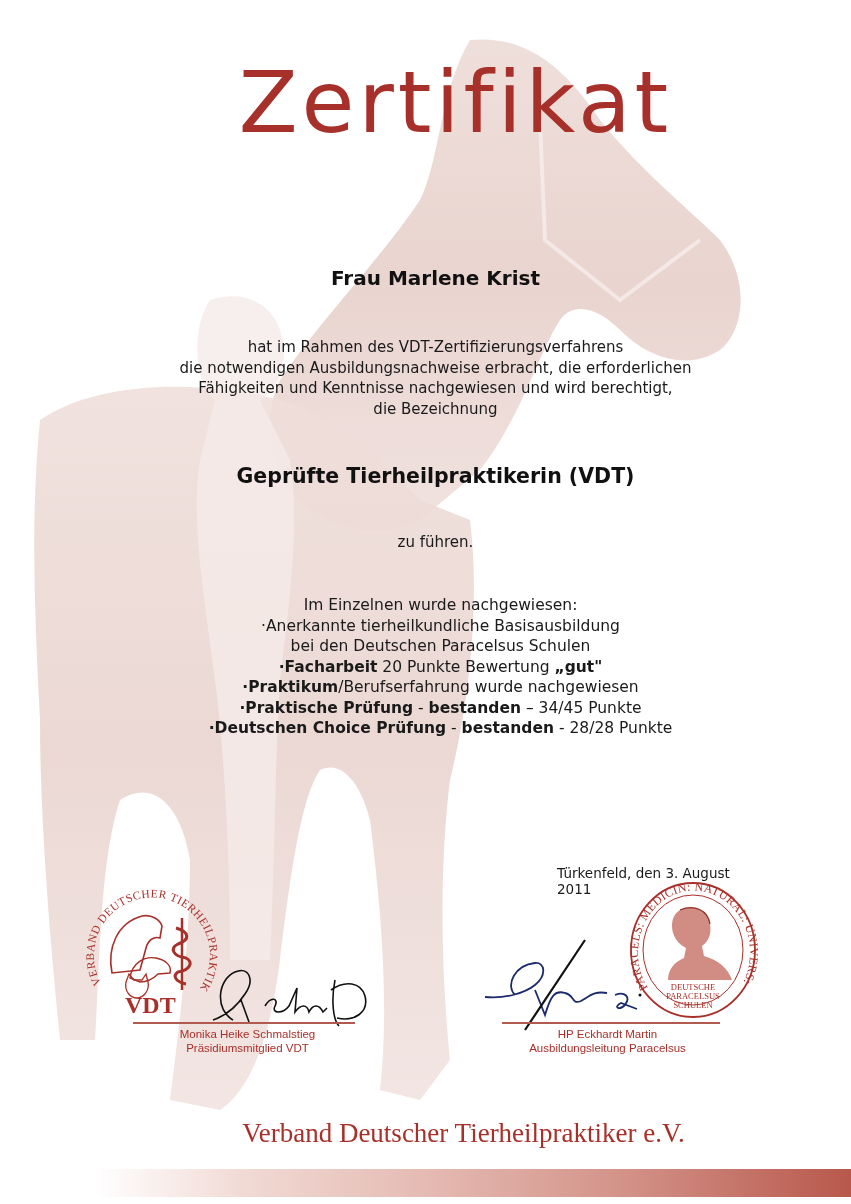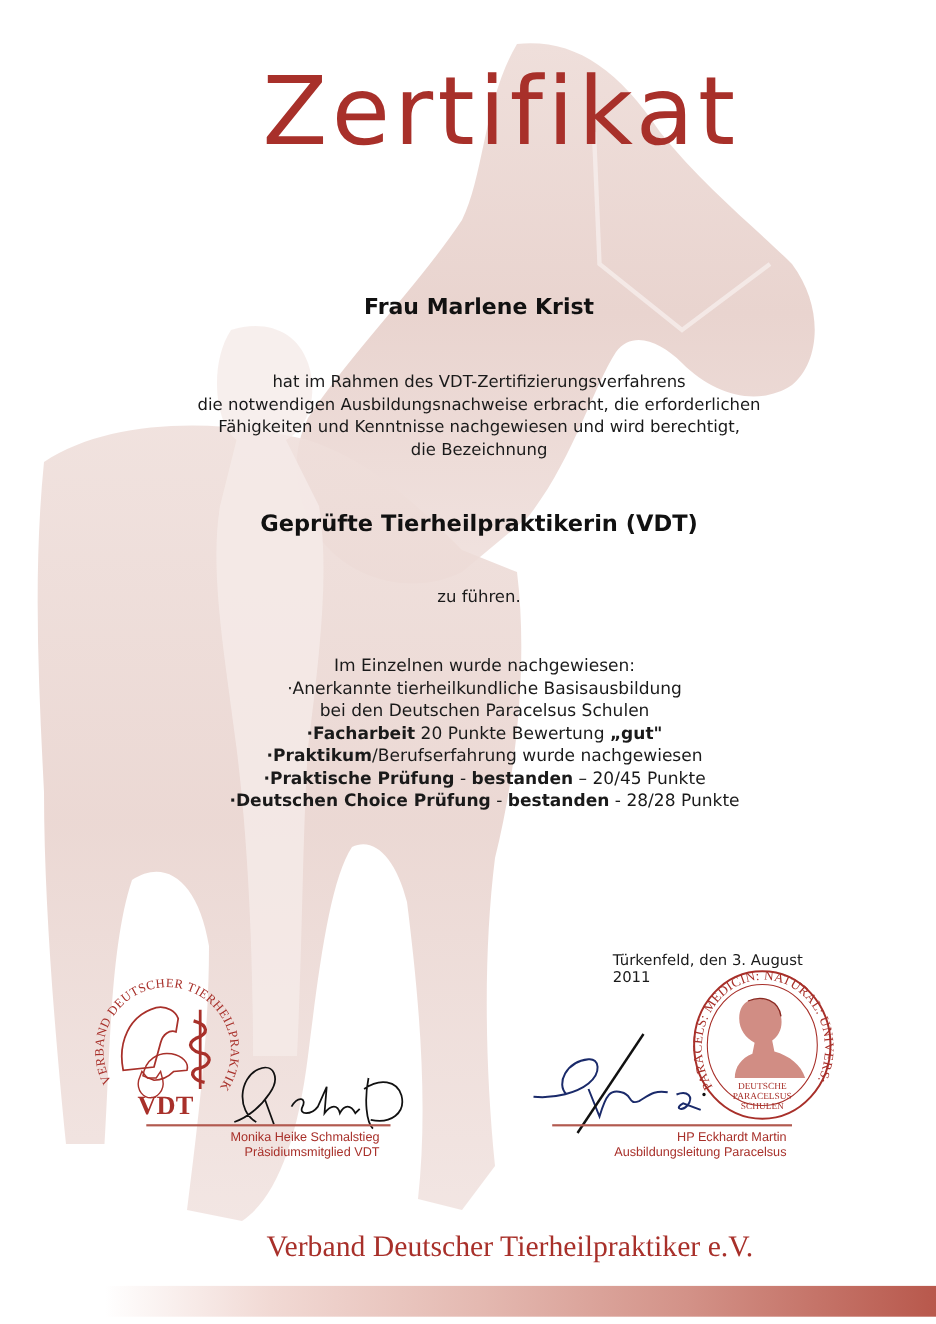--- a/index.html
+++ b/index.html
@@ -37,21 +37,21 @@
   .seal-paracelsus { left: 628px; top: 880px; width: 130px; height: 140px; }
 
   .sig-line { position: absolute; height: 1.5px; background: #b25a50; }
   .sig-line-left { left: 133px; top: 1022px; width: 222px; }
   .sig-line-right { left: 502px; top: 1022px; width: 218px; }
 
   .signature { position: absolute; }
   .signature-left { left: 205px; top: 960px; width: 175px; height: 70px; }
   .signature-right { left: 475px; top: 935px; width: 170px; height: 100px; }
 
-  .signer { position: absolute; text-align: right; font-family: "Liberation Sans", sans-serif;
+  .signer { position: absolute; text-align: center; font-family: "Liberation Sans", sans-serif;
             font-size: 11.5px; line-height: 14px; color: #a8302a; }
   .signer-left { left: 150px; top: 1027px; width: 195px; }
   .signer-right { left: 500px; top: 1027px; width: 215px; }
 
   .footer-org { position: absolute; top: 1118px; left: 0; width: 851px; text-align: center;
                 font-family: "Liberation Serif", "DejaVu Serif", serif; font-size: 27px;
                 color: #a8302a; margin-left: 38px; }
 
   .footer-band { position: absolute; left: 95px; top: 1169px; width: 756px; height: 28px;
                  background: linear-gradient(to right, rgba(255,255,255,0) 0%, #f1d9d4 20%, #e4b9b1 45%, #d39288 70%, #b8584c 100%); }
@@ -102,21 +102,21 @@
     <div>
       <span>bei den Deutschen Paracelsus Schulen</span>
     </div>
     <div>
       <b>·Facharbeit</b><span> 20 Punkte Bewertung </span><b>„gut"</b>
     </div>
     <div>
       <b>·Praktikum</b><span>/Berufserfahrung wurde nachgewiesen</span>
     </div>
     <div>
-      <b>·Praktische Prüfung</b><span> - </span><b>bestanden</b><span> – 20/45 Punkte</span>
+      <b>·Praktische Prüfung</b><span> - </span><b>bestanden</b><span> – 34/45 Punkte</span>
     </div>
     <div>
       <b>·Deutschen Choice Prüfung</b><span> - </span><b>bestanden</b><span> - 28/28 Punkte</span>
     </div>
   </div>
 
   <div class="place-date">Türkenfeld, den 3. August 2011</div>
 
   <svg class="seal seal-vdt" viewBox="0 0 138 142" xmlns="http://www.w3.org/2000/svg">
     <defs>

